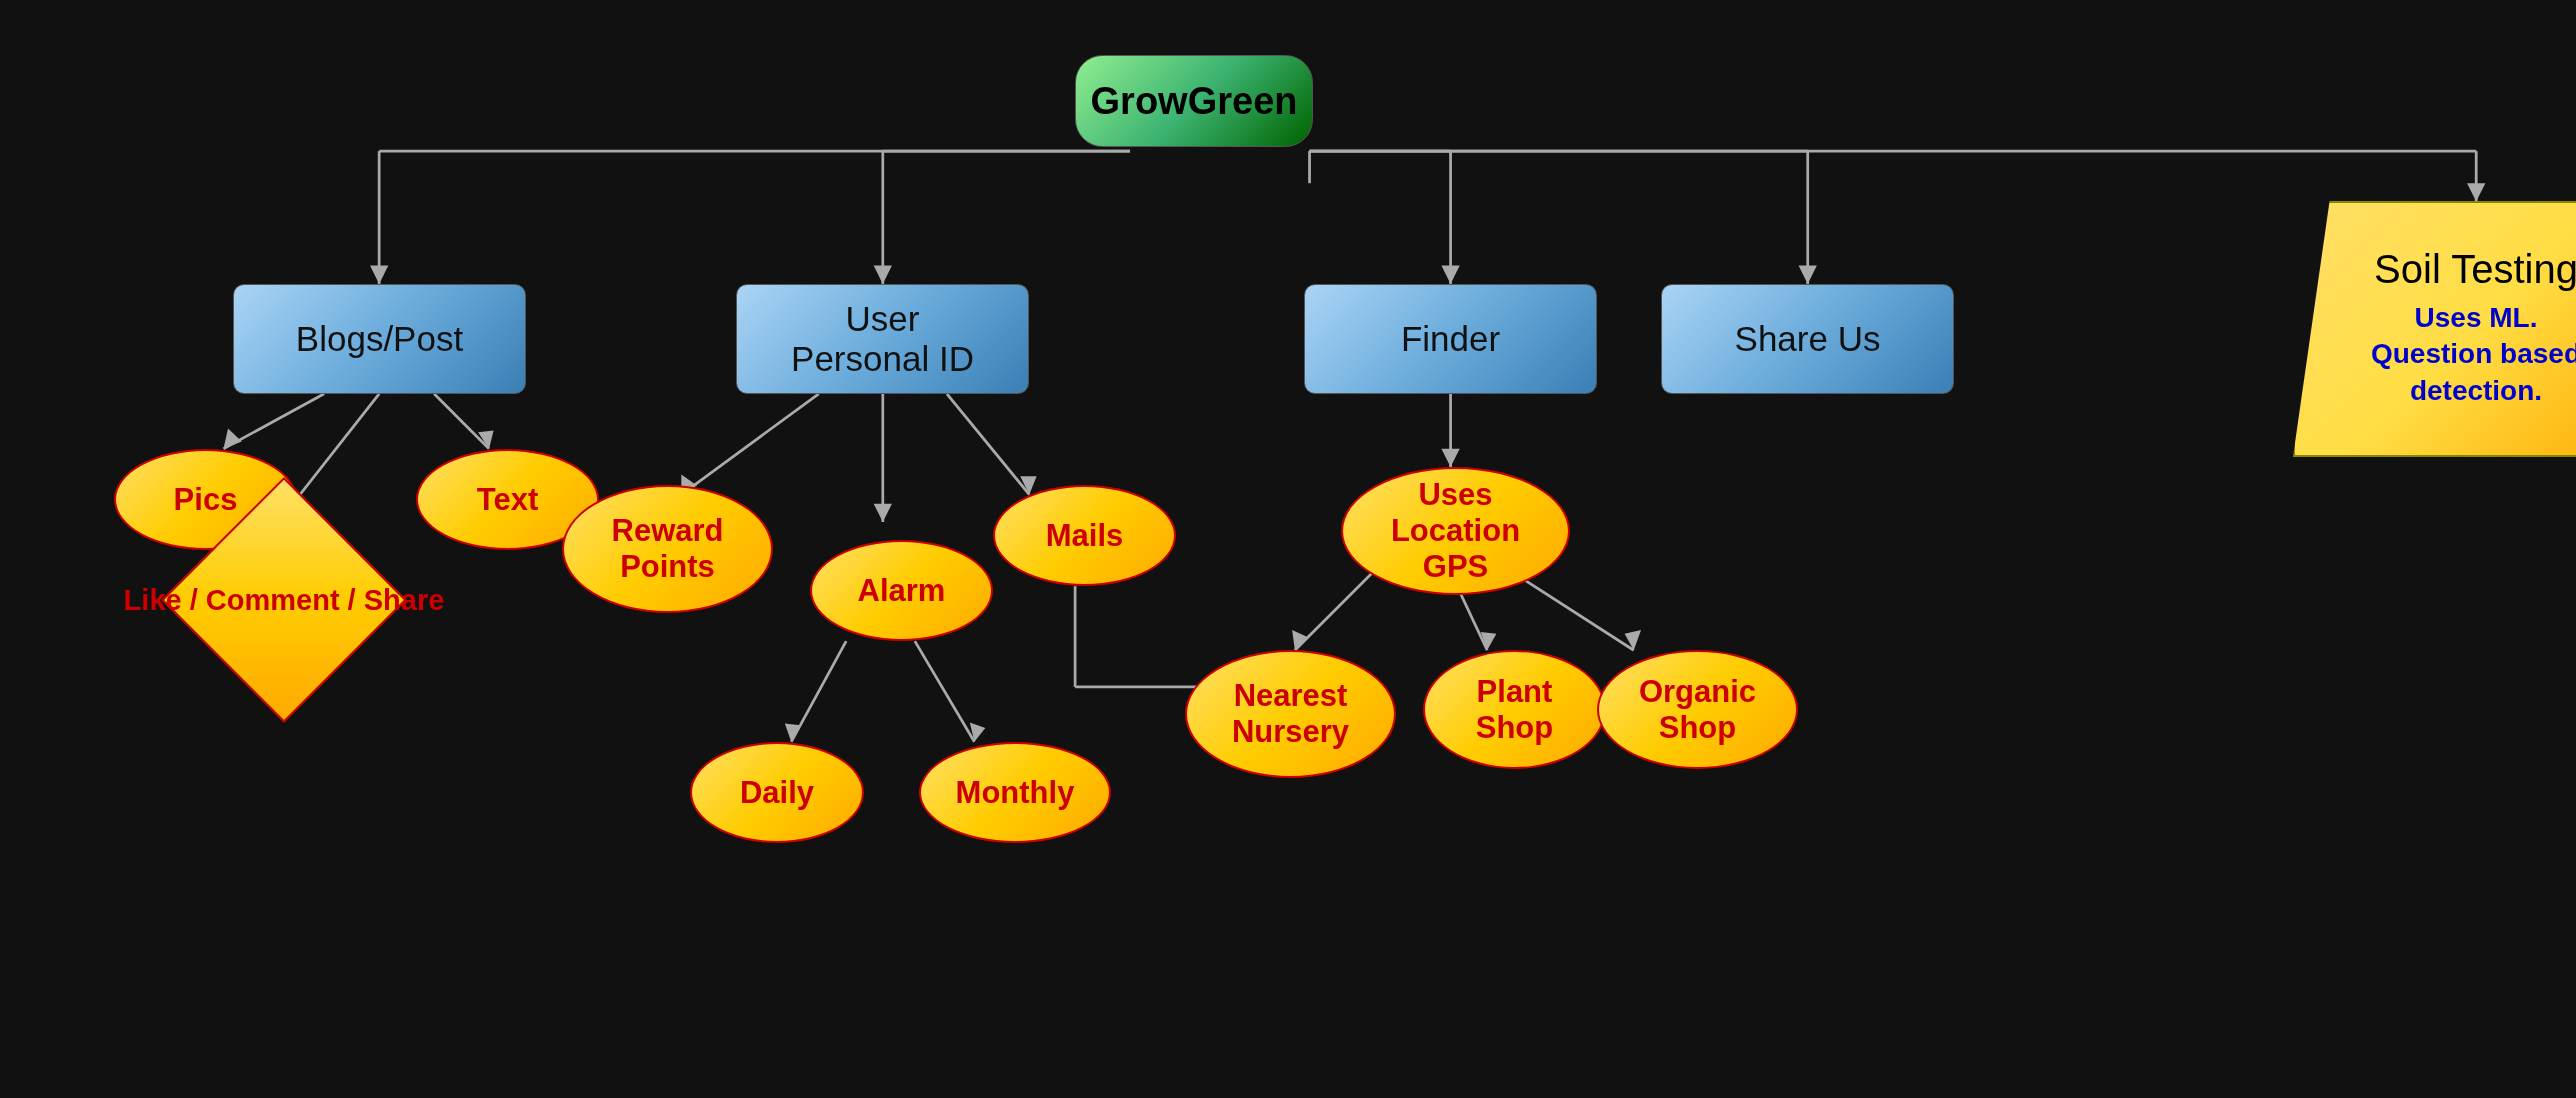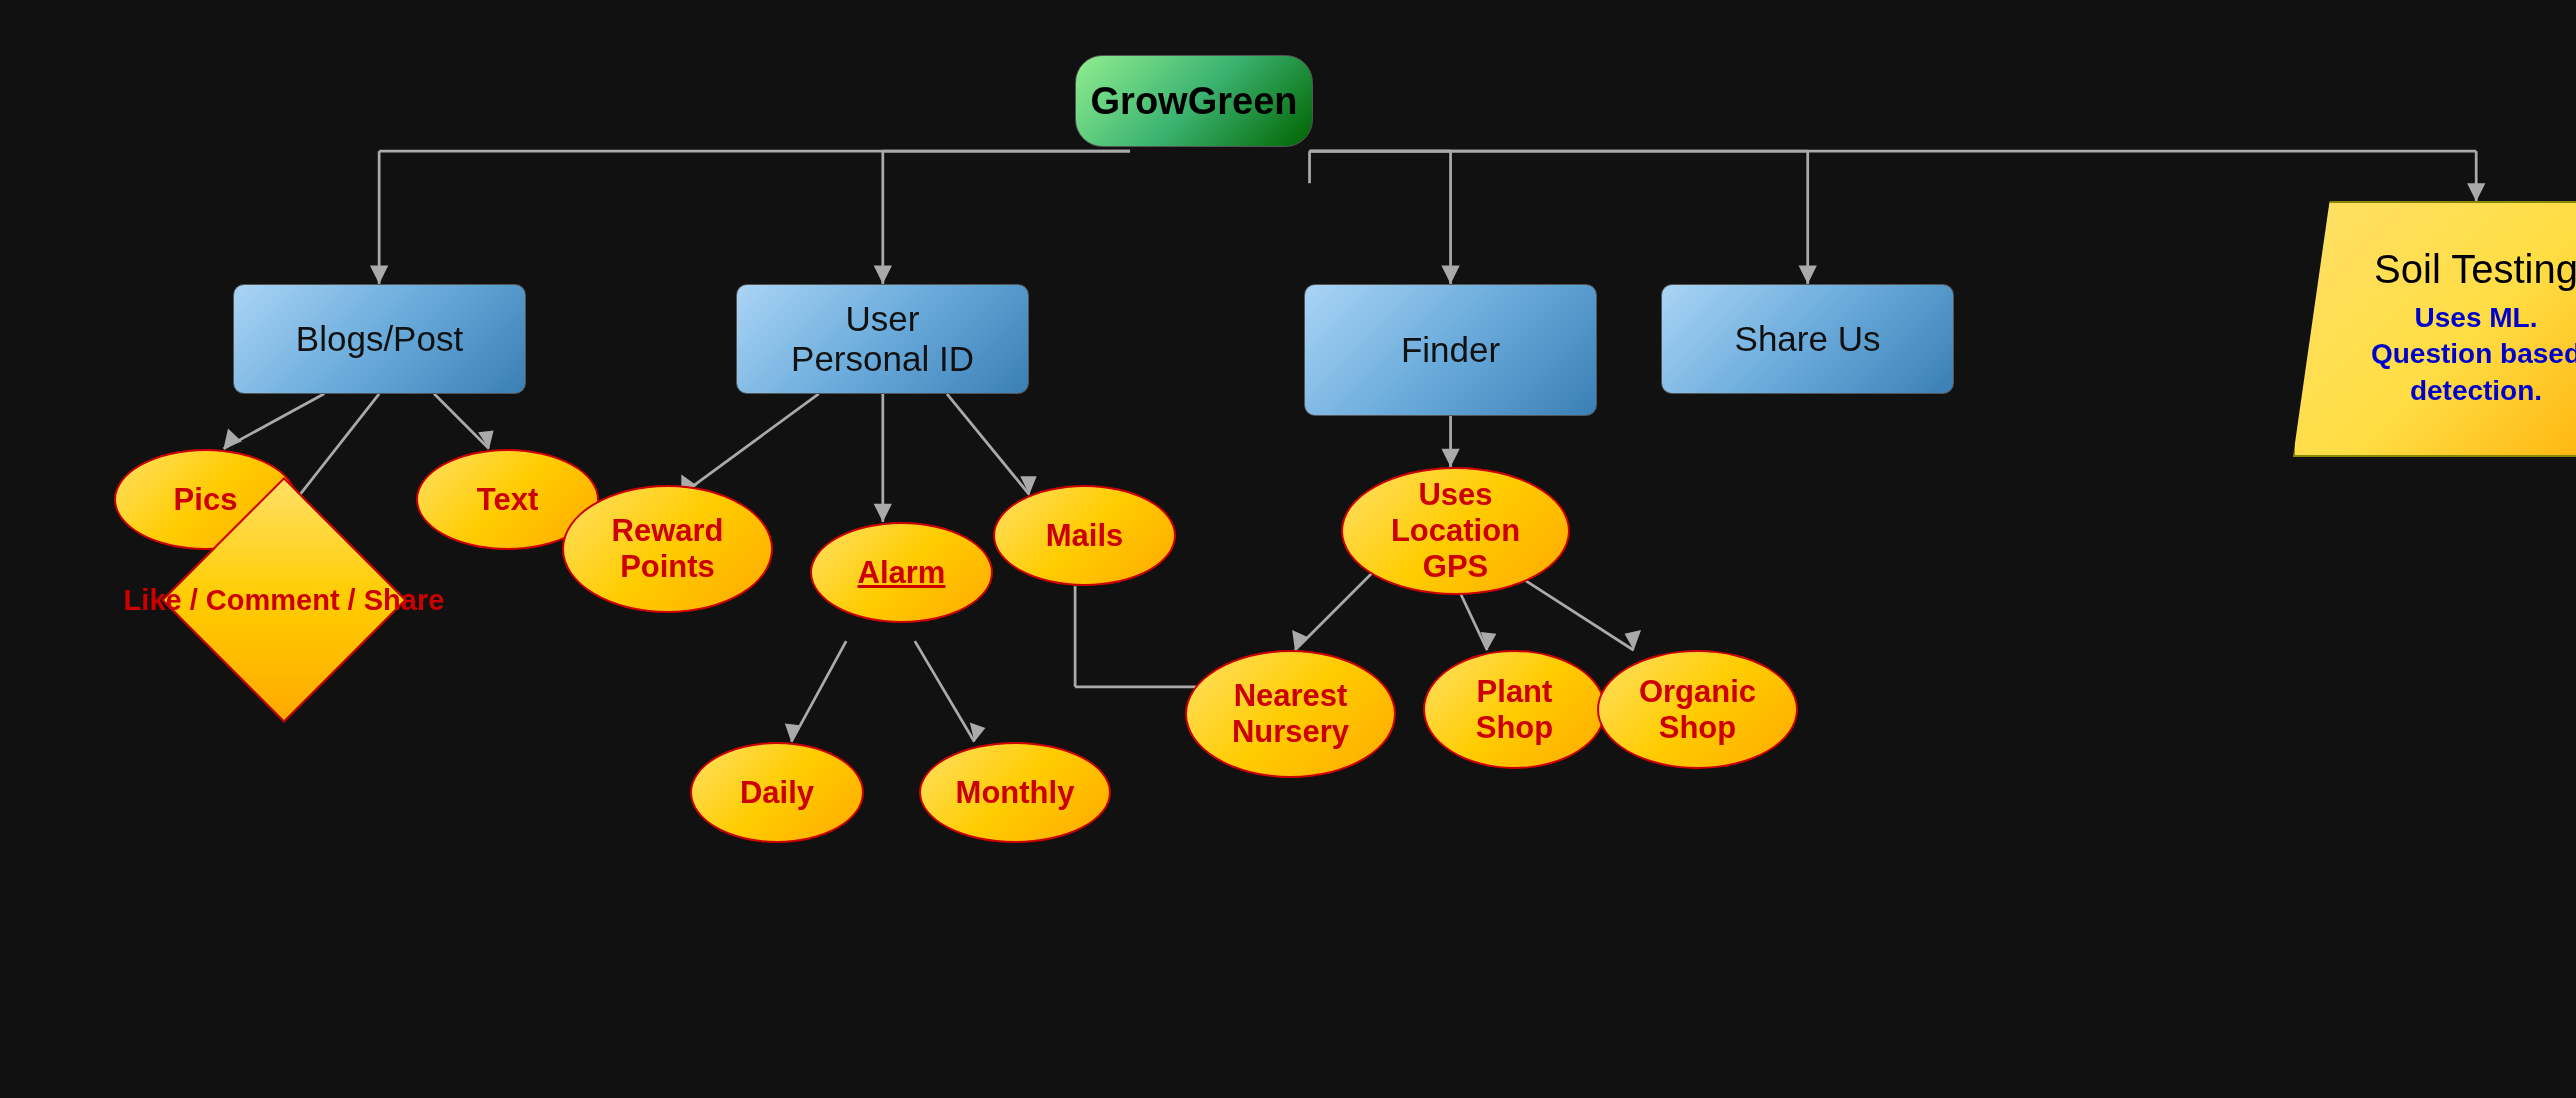--- a/index.html
+++ b/index.html
@@ -176,21 +176,21 @@
 
   <div class="node node-blue" style="left:211px; top:284px; width:293px; height:110px;">
     <span>Blogs/Post</span>
   </div>
 
   <div class="node node-blue" style="left:714px; top:284px; width:293px; height:110px;">
     <span style="white-space:pre-line;">User
 Personal ID</span>
   </div>
 
-  <div class="node node-blue" style="left:1282px; top:284px; width:293px; height:132px;">
+  <div class="node node-blue" style="left:1282px; top:284px; width:293px; height:110px;">
     <span>Finder</span>
   </div>
 
   <div class="node node-blue" style="left:1639px; top:284px; width:293px; height:110px;">
     <span>Share Us</span>
   </div>
 
   <div class="node node-trapezoid" style="left:2271px; top:201px; width:366px; height:256px;">
     <div style="display:flex; flex-direction:column; align-items:center; justify-content:center; height:100%; padding:27.5px 18.3px 18.3px;">
       <div style="font-size:40px; font-weight:normal; color:#000; line-height:1.2;">Soil Testing</div>
@@ -212,21 +212,21 @@
 Comment /
 Share</div>
     </div>
   </div>
 
   <div class="node node-oval" style="left:540px; top:485px; width:211px; height:128px;">
     <span style="white-space:pre-line; text-align:center;">Reward
 Points</span>
   </div>
 
-  <div class="node node-oval" style="left:788px; top:522px; width:183px; height:101px;text-decoration:underline;">
+  <div class="node node-oval" style="left:788px; top:540px; width:183px; height:101px;">
     <span>Alarm</span>
   </div>
 
   <div class="node node-oval" style="left:971px; top:485px; width:183px; height:101px;">
     <span>Mails</span>
   </div>
 
   <div class="node node-oval" style="left:1319px; top:467px; width:229px; height:128px;">
     <span style="white-space:pre-line; text-align:center;">Uses Location
 GPS</span>

